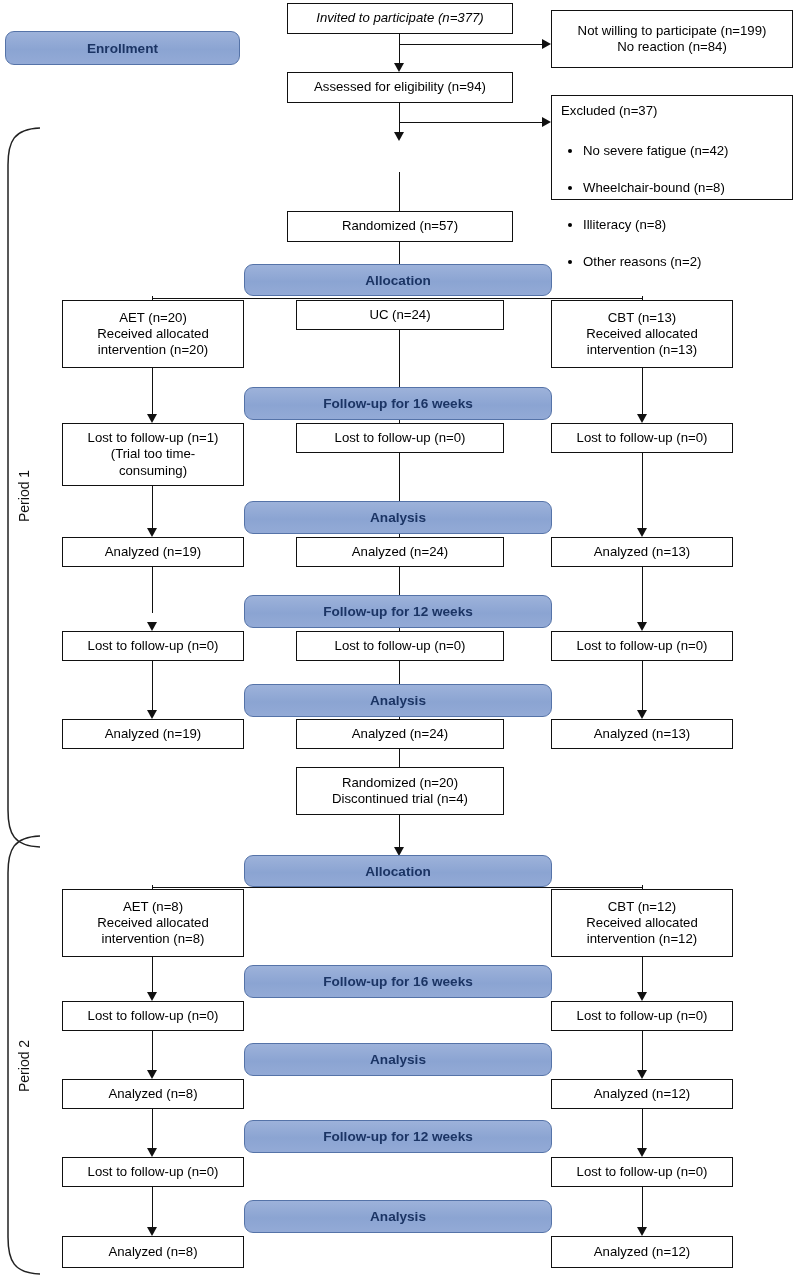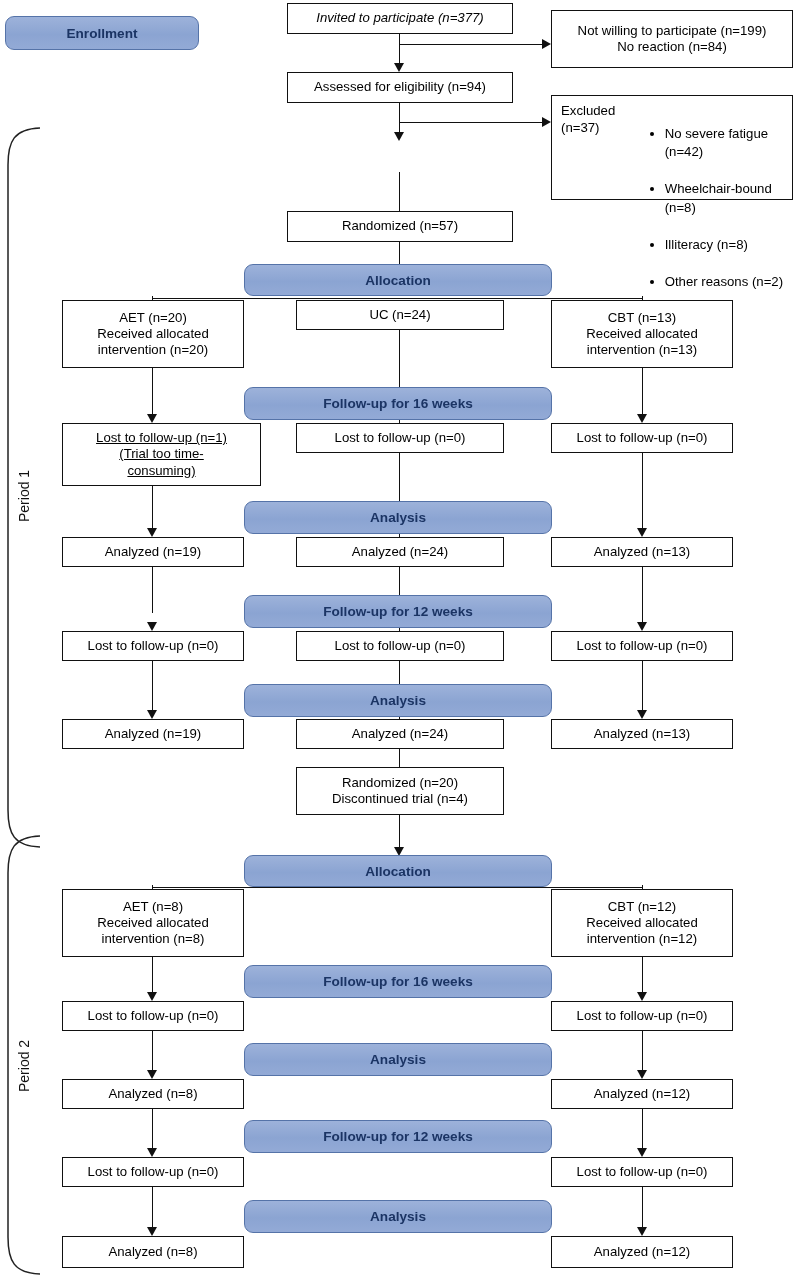--- a/index.html
+++ b/index.html
@@ -32,21 +32,21 @@
     padding: 2px 4px;
     white-space: pre-line;
     z-index: 5;
   }
   .box.lefttext {
     justify-content: flex-start;
     text-align: left;
     padding-left: 9px;
     align-items: flex-start;
     padding-top: 6px;
-    flex-direction: row;
+    flex-direction: column;
   }
 
   
   .banner {
     position: absolute;
     box-sizing: border-box;
     border: 1.2px solid #5573a8;
     border-radius: 9px;
     background: linear-gradient(180deg, #9db2da 0%, #8ba4d2 55%, #93aad6 100%);
     color: #1b3464;
@@ -122,21 +122,21 @@
   <svg class="bracket" style="left:0px; top:125px; width:46px; height:725px;" viewBox="0 0 46 725">
     <path d="M40 3 C14 4 8 16 8 40 L8 685 C8 709 14 721 40 722" fill="none" stroke="#222222" stroke-width="1.5"></path>
   </svg>
   <div class="period-label" style="left:16px; top:525px;">Period 1</div>
 
   <svg class="bracket" style="left:0px; top:833px; width:46px; height:444px;" viewBox="0 0 46 444">
     <path d="M40 3 C14 4 8 16 8 40 L8 404 C8 428 14 440 40 441" fill="none" stroke="#222222" stroke-width="1.5"></path>
   </svg>
   <div class="period-label" style="left:16px; top:1095px;">Period 2</div>
 
-  <div class="banner" style="left:5px; top:16px; width:194px; height:34px;">Enrollment</div>
+  <div class="banner" style="left:5px; top:31px; width:235px; height:34px;">Enrollment</div>
 
   <div class="box" style="left:287px; top:3px; width:226px; height:31px;font-style:italic;">Invited to participate (n=377)</div>
 
   <div class="box" style="left:551px; top:10px; width:242px; height:58px;">Not willing to participate (n=199)
 No reaction (n=84)</div>
 
   <div class="box" style="left:287px; top:72px; width:226px; height:31px;">Assessed for eligibility (n=94)</div>
 
   <div class="box lefttext" style="left:551px; top:95px; width:242px; height:105px;">
     <div class="excl-title">Excluded (n=37)</div>
@@ -173,21 +173,21 @@
   <div class="box" style="left:551px; top:300px; width:182px; height:68px;">CBT (n=13)
 Received allocated
 intervention (n=13)</div>
 
   <div class="hline" style="left:152px; top:298px; width:490px;"></div>
   <div class="vline" style="left:152px; top:296px; height:6px;"></div>
   <div class="vline" style="left:642px; top:296px; height:6px;"></div>
 
   <div class="banner" style="left:244px; top:387px; width:308px; height:33px;">Follow-up for 16 weeks</div>
 
-  <div class="box" style="left:62px; top:423px; width:199px; height:63px;text-decoration:underline;">Lost to follow-up (n=1)
+  <div class="box" style="left:62px; top:423px; width:182px; height:63px;">Lost to follow-up (n=1)
 (Trial too time-
 consuming)</div>
   <div class="box" style="left:296px; top:423px; width:208px; height:30px;">Lost to follow-up (n=0)</div>
   <div class="box" style="left:551px; top:423px; width:182px; height:30px;">Lost to follow-up (n=0)</div>
 
   <div class="vline" style="left:152px; top:368px; height:46px;"></div>
   <div class="arrow-down" style="left:147px; top:414px;"></div>
   <div class="vline" style="left:399px; top:330px; height:93px;"></div>
   <div class="vline" style="left:642px; top:368px; height:46px;"></div>
   <div class="arrow-down" style="left:637px; top:414px;"></div>

